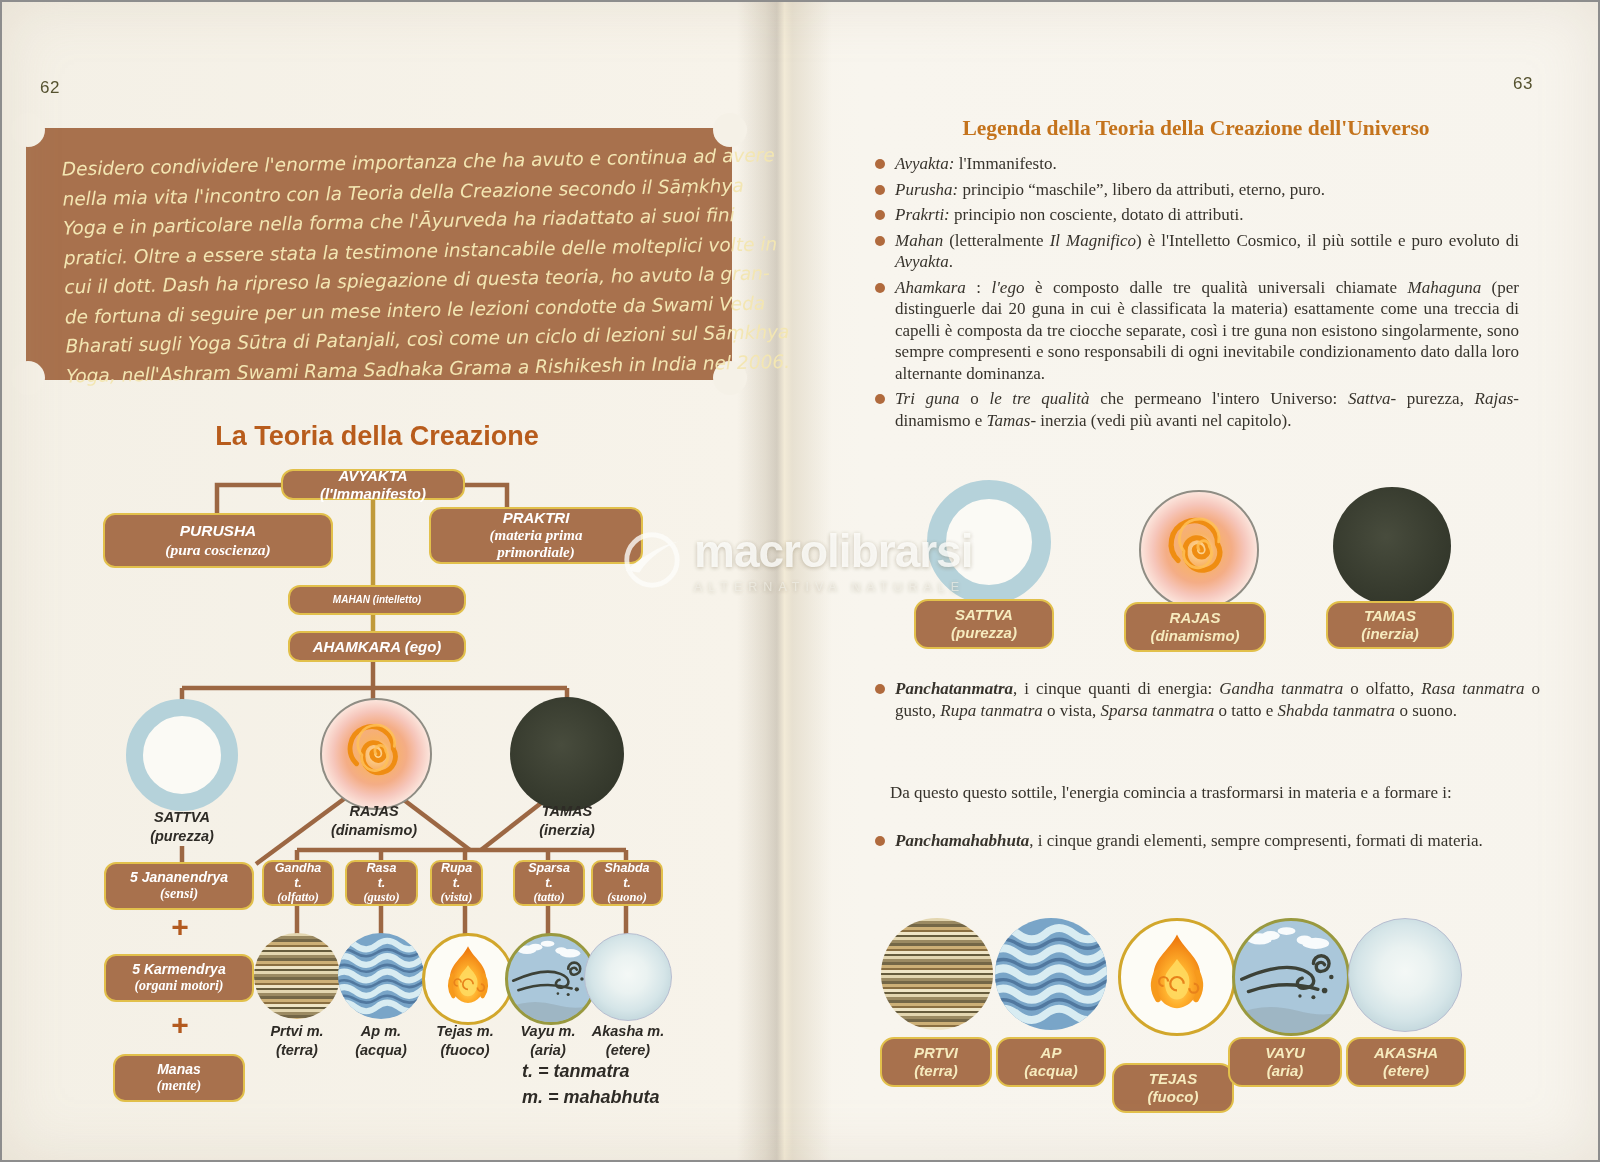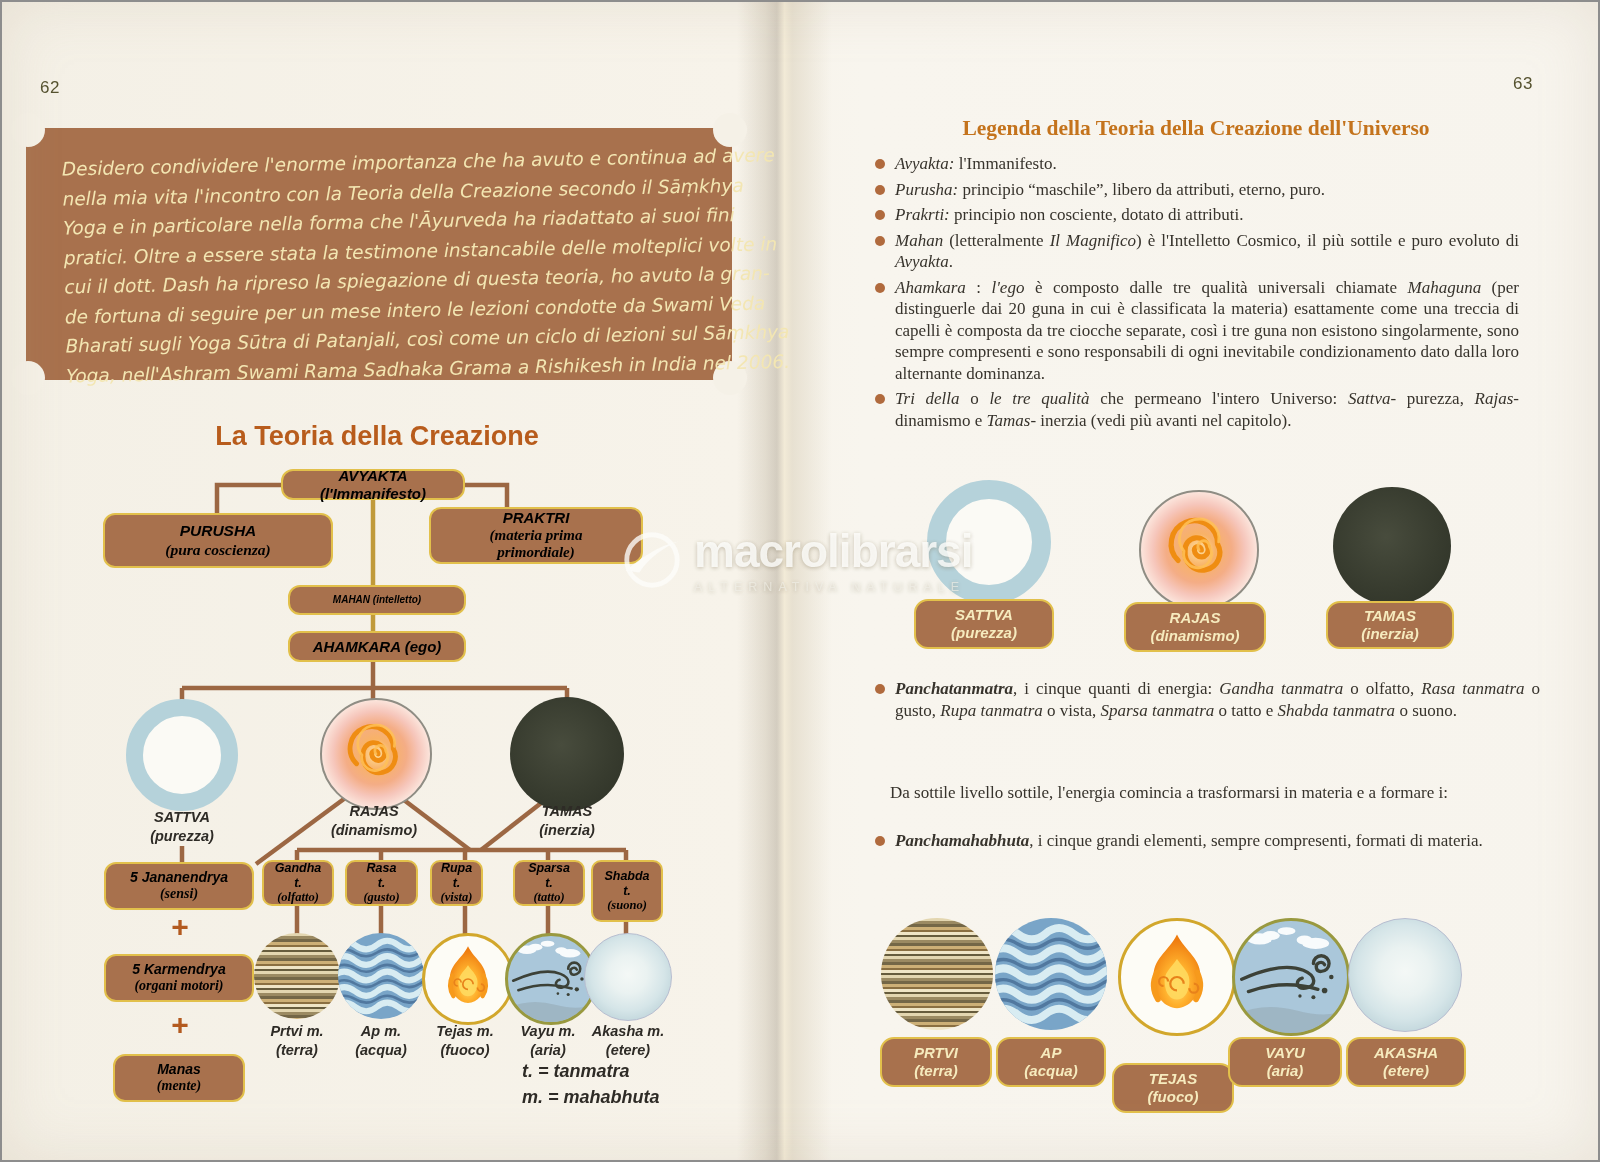--- a/index.html
+++ b/index.html
@@ -24,21 +24,21 @@
   .quote-text{position:absolute;left:38px;top:20px;width:650px;transform:rotate(-1.15deg);
          font-family:"DejaVu Sans",sans-serif;font-style:italic;font-size:18.5px;
          line-height:29.5px;color:#f3e6b2;}
   .quote-text div{white-space:nowrap;}
 
   
   .dtitle{position:absolute;left:95px;top:419px;width:560px;text-align:center;
          font-weight:bold;font-size:27px;color:#b85c1c;}
   svg.lines{position:absolute;left:0;top:0;width:1596px;height:1158px;}
   .ob{position:absolute;box-sizing:border-box;background:#a8714d;border:2px solid #e2c04b;
-      border-radius:12px;color:#000000;font-style:italic;font-weight:bold;font-size:14px;
+      border-radius:12px;color:#ffffff;font-style:italic;font-weight:bold;font-size:14px;
       display:flex;flex-direction:column;align-items:center;justify-content:center;
       text-align:center;line-height:1.18;padding:1px 20px;}
   .ob.sm{font-size:12.5px;border-radius:10px;}
   .ob .sub{font-weight:bold;font-family:Liberation Serif, serif;}
   .dlab{position:absolute;text-align:center;font-style:italic;font-weight:bold;
       font-size:14.5px;line-height:1.3;color:#2e2b26;}
   .plus{position:absolute;font-size:30px;font-weight:bold;color:#b35a1f;width:40px;
       text-align:center;}
   .notes{position:absolute;font-style:italic;font-weight:bold;font-size:18px;
       line-height:1.45;color:#2e2b26;}
@@ -199,21 +199,21 @@
     <span class="sub">(gusto)</span>
   </div>
   <div class="ob sm" style="left:428px;top:858px;width:53px;height:46px">
     <span>Rupa t.</span>
     <span class="sub">(vista)</span>
   </div>
   <div class="ob sm" style="left:511px;top:858px;width:72px;height:46px">
     <span>Sparsa t.</span>
     <span class="sub">(tatto)</span>
   </div>
-  <div class="ob sm" style="left:589px;top:858px;width:72px;height:62px">
+  <div class="ob sm" style="left:589px;top:858px;width:72px;height:46px">
     <span>Shabda t.</span>
     <span class="sub">(suono)</span>
   </div>
 
   <div class="plus" style="left:158px;top:908px">+</div>
   <div class="ob" style="left:102px;top:952px;width:150px;height:48px">
     <span>5 Karmendrya</span>
     <span class="sub">(organi motori)</span>
   </div>
   <div class="plus" style="left:158px;top:1006px">+</div>
@@ -309,21 +309,21 @@
     <div>m. = mahabhuta</div>
   </div>
 
   <div class="rtitle">Legenda della Teoria della Creazione dell'Universo</div>
   <div class="legend">
     <div class="li"><i>Avyakta:</i><span> l'Immanifesto.</span></div>
     <div class="li"><i>Purusha:</i><span> principio “maschile”, libero da attributi, eterno, puro.</span></div>
     <div class="li"><i>Prakrti:</i><span> principio non cosciente, dotato di attributi.</span></div>
     <div class="li m"><i>Mahan</i><span> (letteralmente </span><i>Il Magnifico</i><span>) è l'Intelletto Cosmico, il più sottile e puro evoluto di </span><i>Avyakta</i><span>.</span></div>
     <div class="li m"><i>Ahamkara</i><span> : </span><i>l'ego</i><span> è composto dalle tre qualità universali chiamate </span><i>Mahaguna</i><span> (per distinguerle dai 20 guna in cui è classificata la materia) esattamente come una treccia di capelli è composta da tre ciocche separate, così i tre guna non esistono singolarmente, sono sempre compresenti e sono responsabili di ogni inevitabile condizionamento dato dalla loro alternante dominanza.</span></div>
-    <div class="li m"><i>Tri della</i><span> o </span><i>le tre qualità</i><span> che permeano l'intero Universo: </span><i>Sattva</i><span>- purezza, </span><i>Rajas</i><span>- dinamismo e </span><i>Tamas</i><span>- inerzia (vedi più avanti nel capitolo).</span></div>
+    <div class="li m"><i>Tri guna</i><span> o </span><i>le tre qualità</i><span> che permeano l'intero Universo: </span><i>Sattva</i><span>- purezza, </span><i>Rajas</i><span>- dinamismo e </span><i>Tamas</i><span>- inerzia (vedi più avanti nel capitolo).</span></div>
   </div>
 
   <div class="ring" style="left:925px;top:478px;width:124px;height:124px;border-width:19px"></div>
   <div class="circ rajasC" style="left:1137px;top:488px;width:116px;height:116px">
     <svg viewBox="0 0 100 100">
       <path d="M52,50 a3,3 0 1,0 -6,0 a6,6.5 0 1,0 12,-1 a10,10.5 0 1,0 -20,2 a15,15 0 1,0 28,-6 a20,20 0 1,0 -34,14" fill="none" stroke="#ef8d12" stroke-width="4.5" stroke-linecap="round"></path>
       <path d="M50,50 a5,5 0 1,1 9,-3 a12,12 0 1,1 -22,4 a17,17 0 1,1 30,-8" fill="none" stroke="#ffc157" stroke-width="2.5" stroke-linecap="round" opacity=".85"></path>
     </svg>
   </div>
   <div class="circ tamasC" style="left:1331px;top:485px;width:118px;height:118px"></div>
@@ -335,21 +335,21 @@
   <div class="rlab" style="left:1122px;top:600px;width:142px;height:50px">
     <span>RAJAS</span>
     <span>(dinamismo)</span>
   </div>
   <div class="rlab" style="left:1324px;top:599px;width:128px;height:48px">
     <span>TAMAS</span>
     <span>(inerzia)</span>
   </div>
 
   <div class="block li" style="left:872px;top:676px"><i class="b">Panchatanmatra</i><span>, i cinque quanti di energia: </span><i>Gandha tanmatra</i><span> o olfatto, </span><i>Rasa tanmatra</i><span> o gusto, </span><i>Rupa tanmatra</i><span> o vista, </span><i>Sparsa tanmatra</i><span> o tatto e </span><i>Shabda tanmatra</i><span> o suono.</span></div>
-  <div class="block indent" style="left:872px;top:780px">Da sottile livello sottile, l'energia comincia a trasformarsi in materia e a formare i:</div>
+  <div class="block indent" style="left:872px;top:780px">Da questo questo sottile, l'energia comincia a trasformarsi in materia e a formare i:</div>
   <div class="block li" style="left:872px;top:828px"><i class="b">Panchamahabhuta</i><span>, i cinque grandi elementi, sempre compresenti, formati di materia.</span></div>
 
   <div class="circ prtviC" style="left:879px;top:916px;width:112px;height:112px"></div>
   <div class="circ" style="left:993px;top:916px;width:112px;height:112px">
     <svg viewBox="0 0 100 100">
         <rect width="100" height="100" fill="#79a5c8"></rect>
       <g fill="none" stroke-linecap="round">
         <path d="M-5,14 Q7,4 20,14 T45,14 T70,14 T95,14 T120,14" stroke="#d8ecf2" stroke-width="7"></path>
         <path d="M-5,32 Q7,22 20,32 T45,32 T70,32 T95,32 T120,32" stroke="#d8ecf2" stroke-width="7"></path>
         <path d="M-5,50 Q7,40 20,50 T45,50 T70,50 T95,50 T120,50" stroke="#d8ecf2" stroke-width="7"></path>

